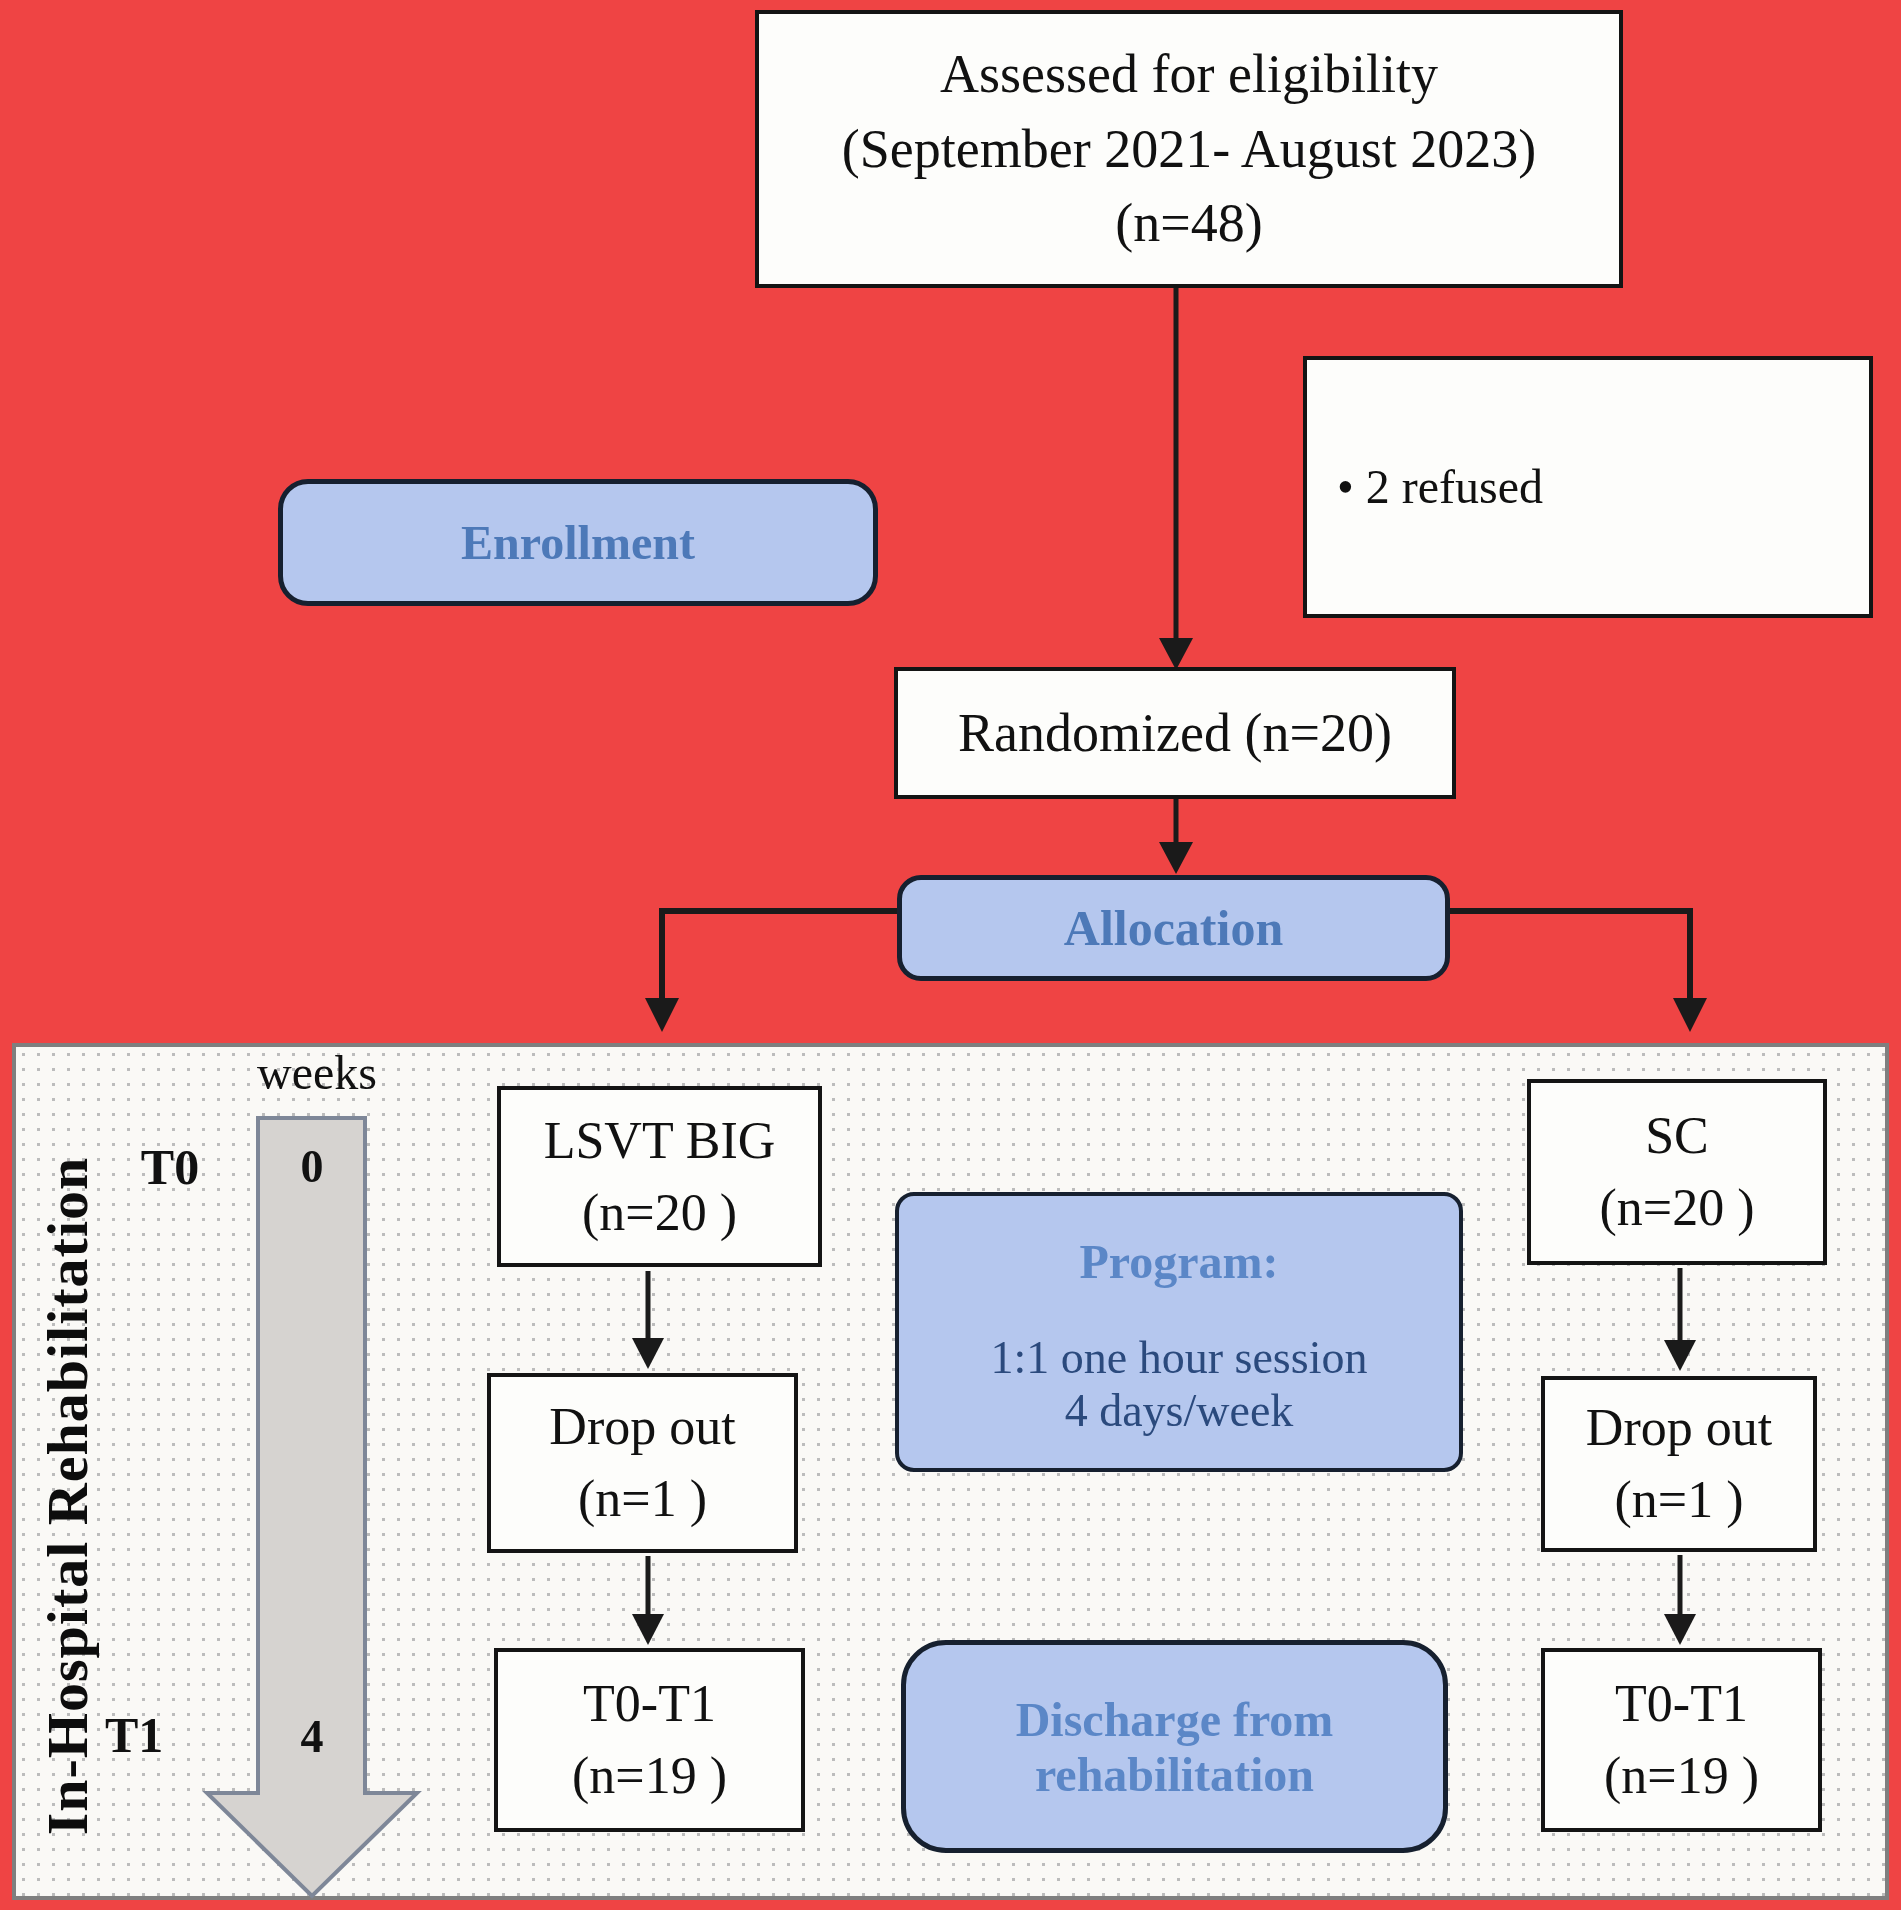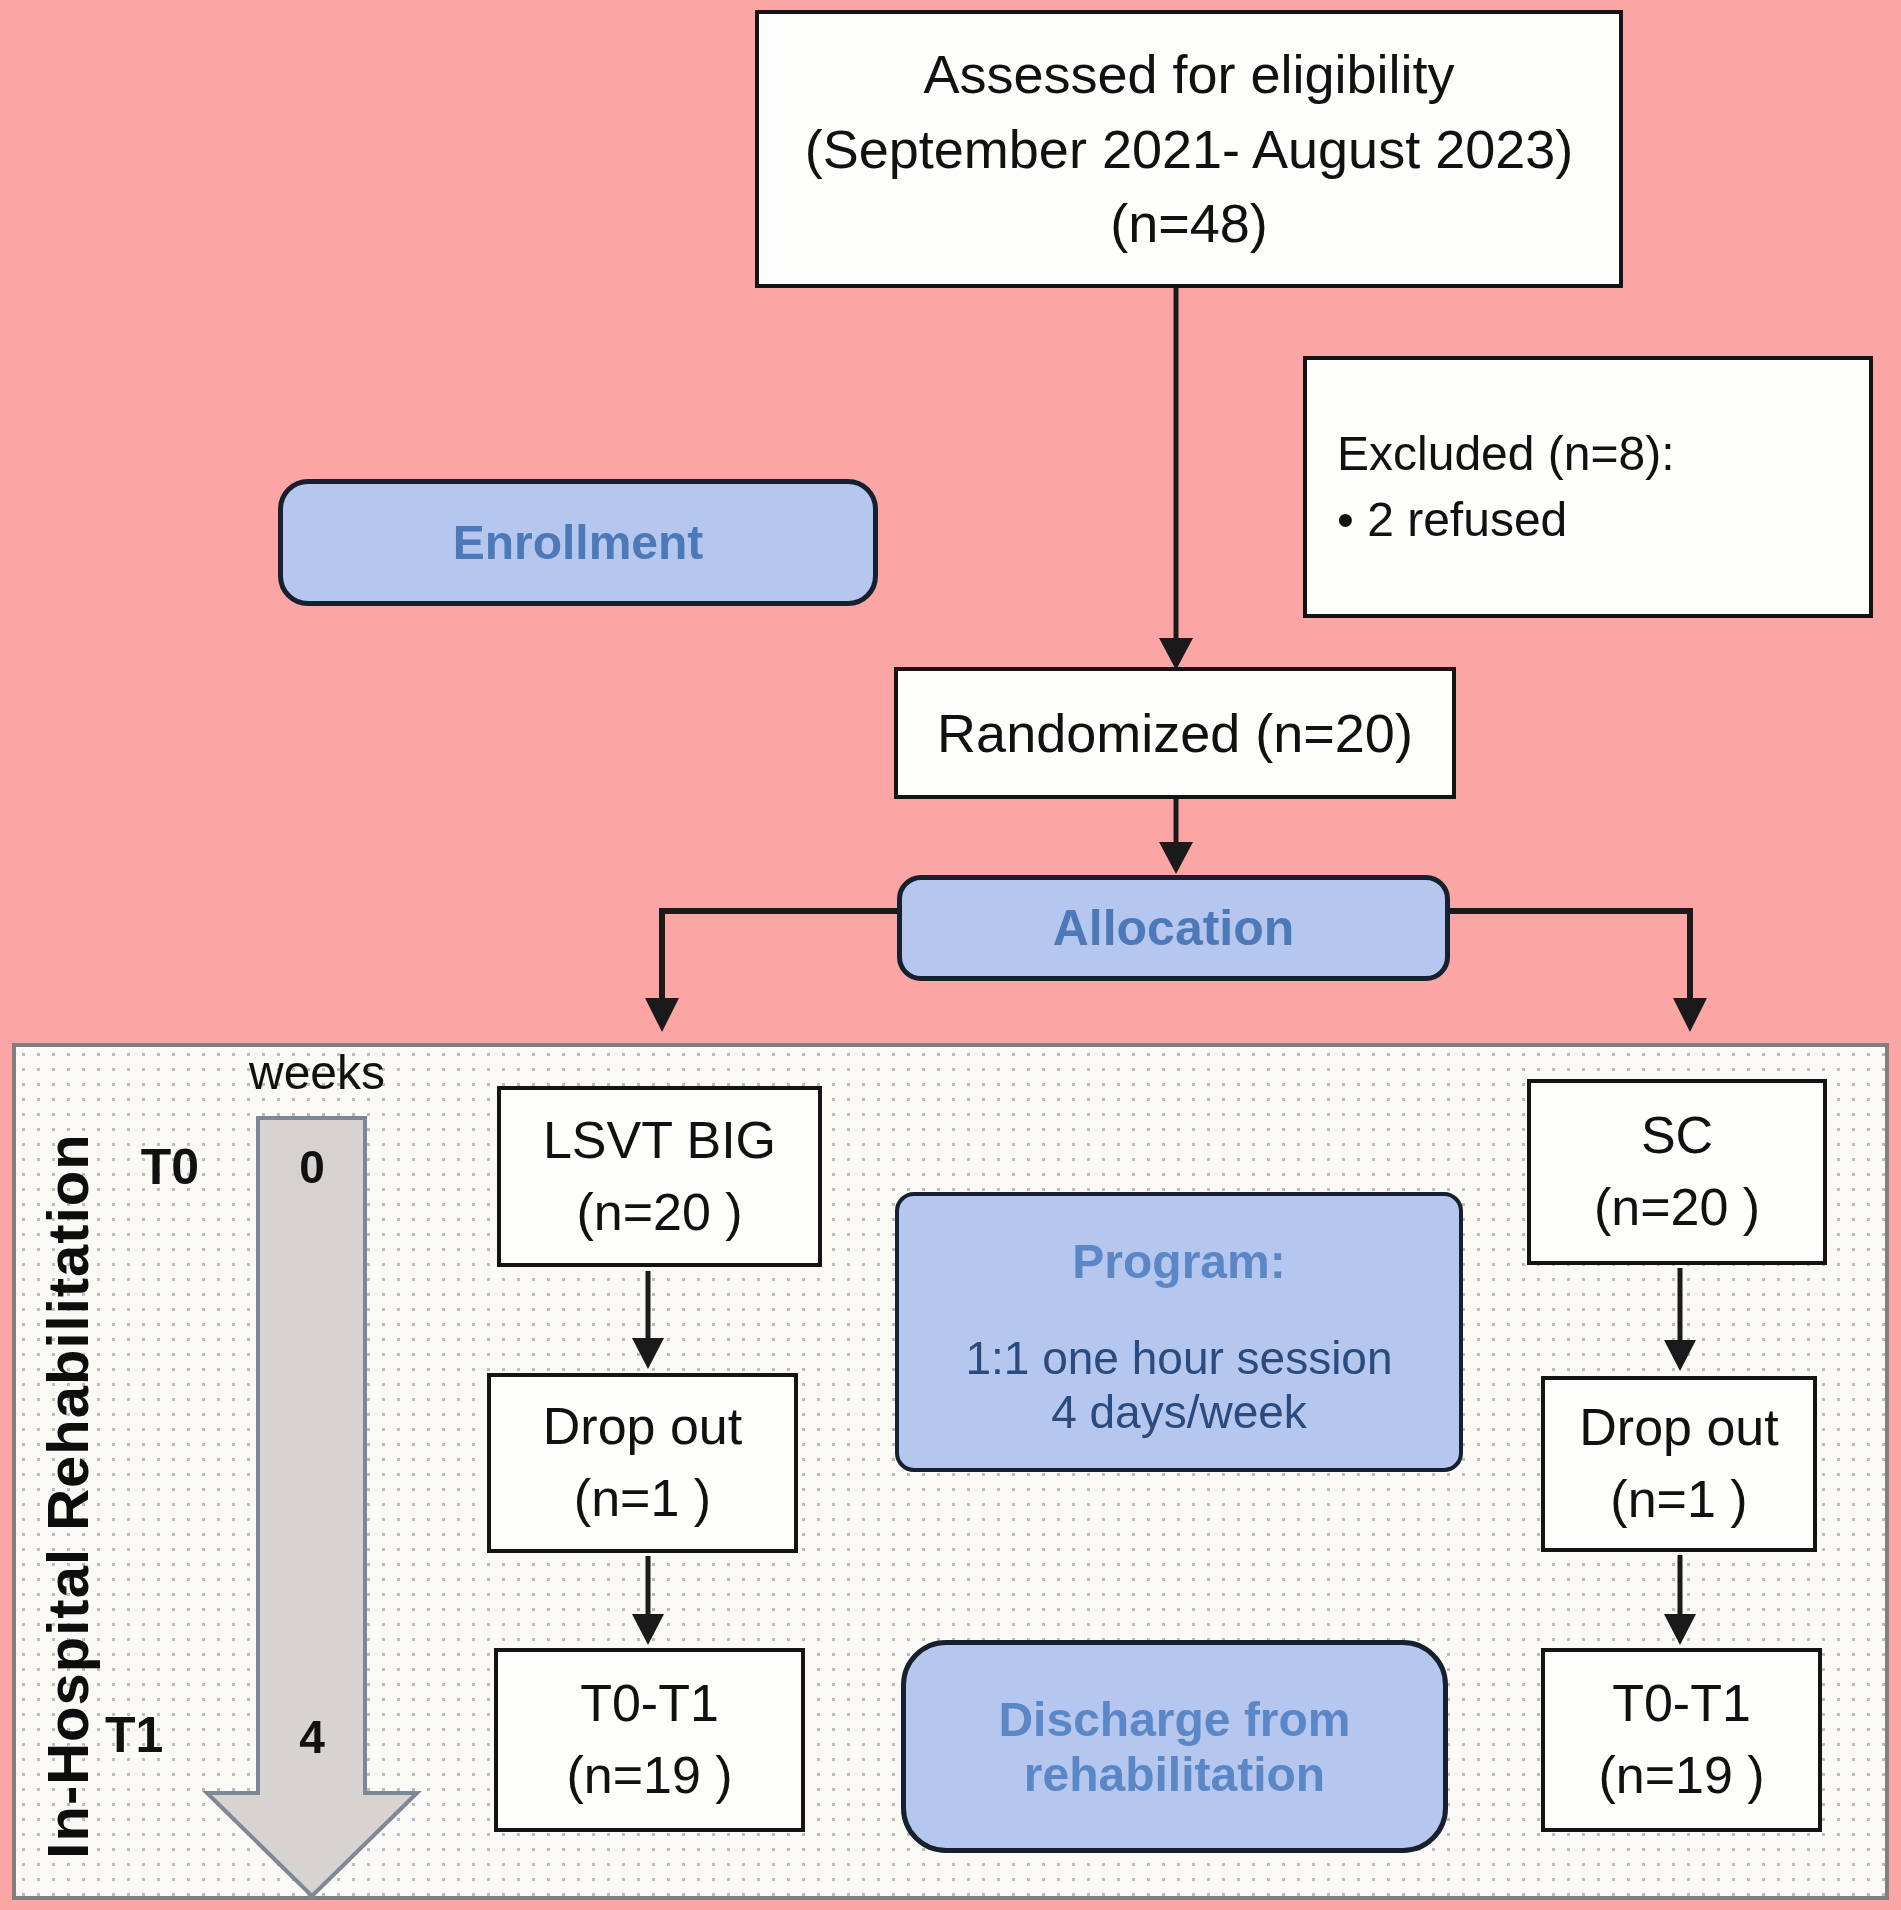--- a/index.html
+++ b/index.html
@@ -1,18 +1,18 @@
 <!DOCTYPE html>
 <html><head>
 <meta charset="utf-8">
 <style>
   html,body{margin:0;padding:0;background:#ffffff;}
   .stage{
-    position:relative;width:1901px;height:1910px;background:#fca5a5;
-    font-family:Liberation Sans, sans-serif;color:#111;overflow:hidden;
+    position:relative;width:1901px;height:1910px;background:#ef4444;
+    font-family:Liberation Serif, serif;color:#111;overflow:hidden;
   }
   .abs{position:absolute;box-sizing:border-box;}
   .whitebox{
     background:#fdfdfb;border:4px solid #141414;display:flex;flex-direction:column;
     align-items:center;justify-content:center;text-align:center;line-height:1.38;
   }
   .pill{
     background:#b5c7ee;border:5px solid #16202f;display:flex;flex-direction:column;
     align-items:center;justify-content:center;text-align:center;
     color:#4d79b8;font-weight:bold;
@@ -67,21 +67,20 @@
     <polygon points="258,1118 365,1118 365,1793 417,1793 312,1896 207,1793 258,1793" fill="#d6d3d0" stroke="#7e8798" stroke-width="4"></polygon>
   </svg>
 
   <div class="abs whitebox t54" style="left:755px;top:10px;width:868px;height:278px;">
     <div>Assessed for eligibility</div>
     <div>(September 2021- August 2023)</div>
     <div>(n=48)</div>
   </div>
 
   <div class="abs whitebox t48" style="left:1303px;top:356px;width:570px;height:262px;align-items:flex-start;padding-left:30px;text-align:left;">
-    <div class="pre">Excluded (n=8):</div>
     <div class="pre">• 2 refused</div>
   </div>
 
   <div class="abs pill t48" style="left:278px;top:455px;width:600px;height:127px;border-radius:30px;margin-top:24px;">
     <div>Enrollment</div>
   </div>
 
   <div class="abs whitebox t54" style="left:894px;top:667px;width:562px;height:132px;">
     <div>Randomized (n=20)</div>
   </div>

